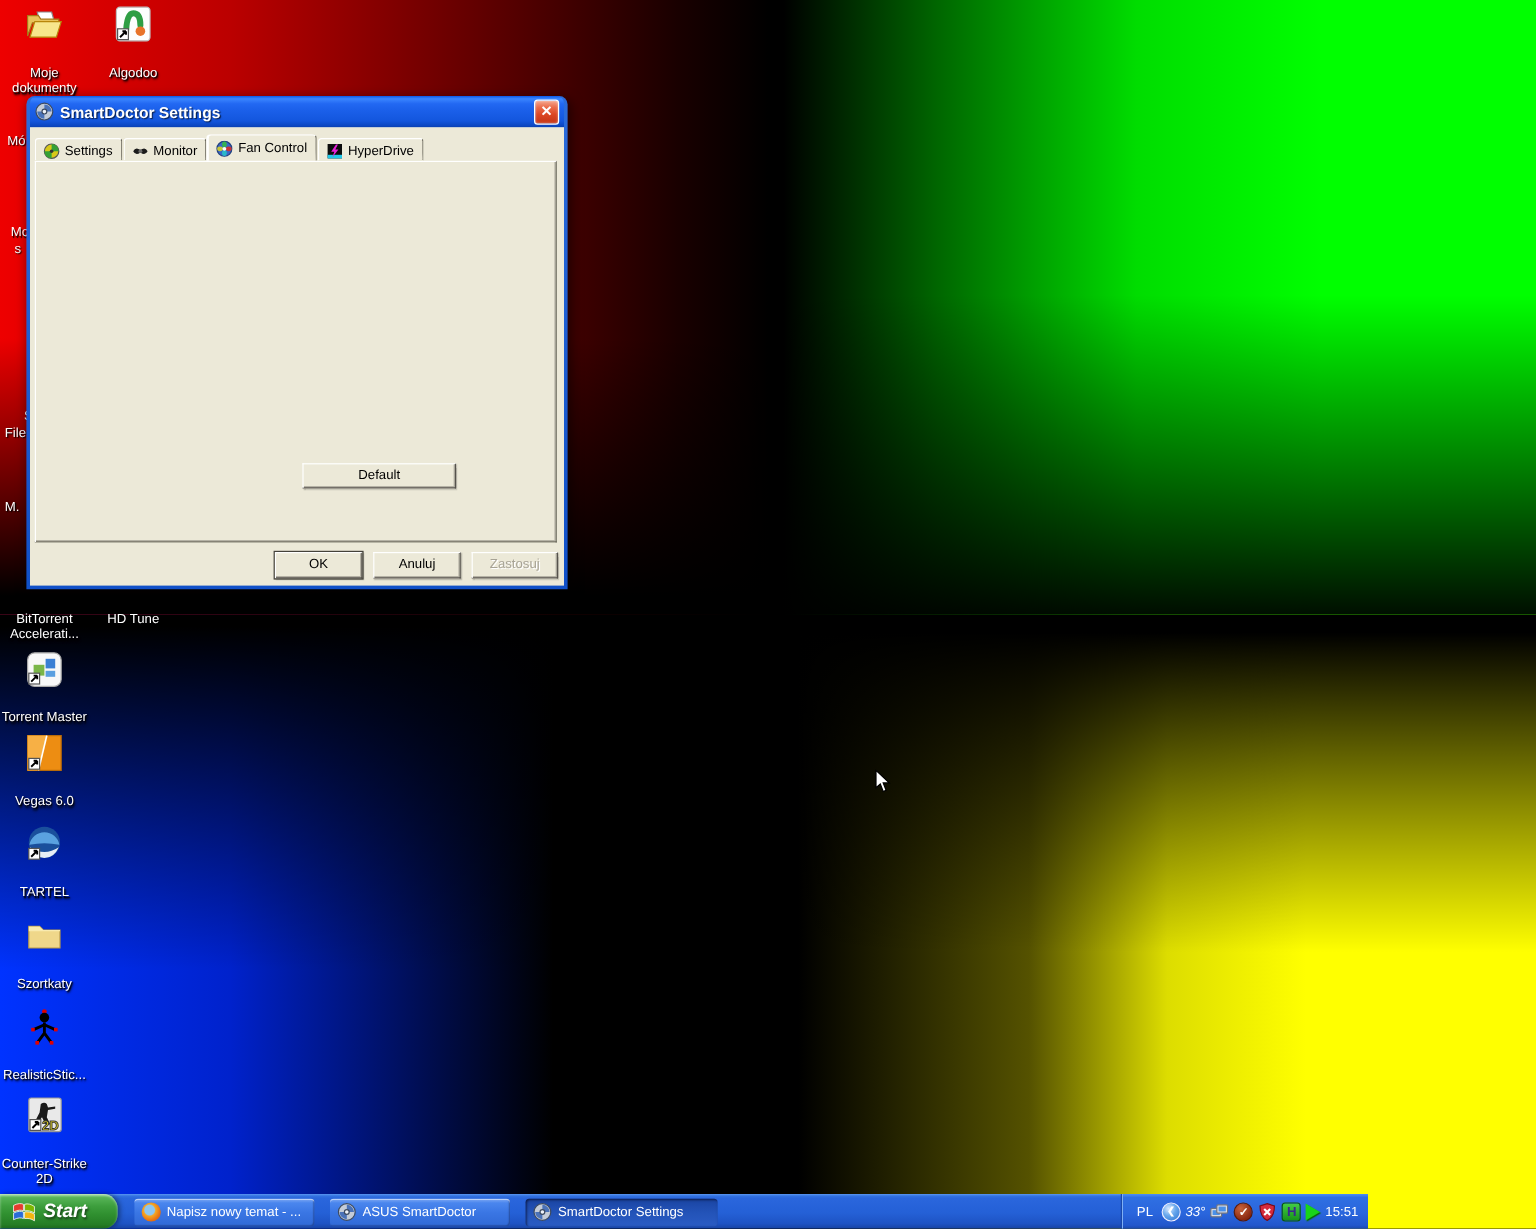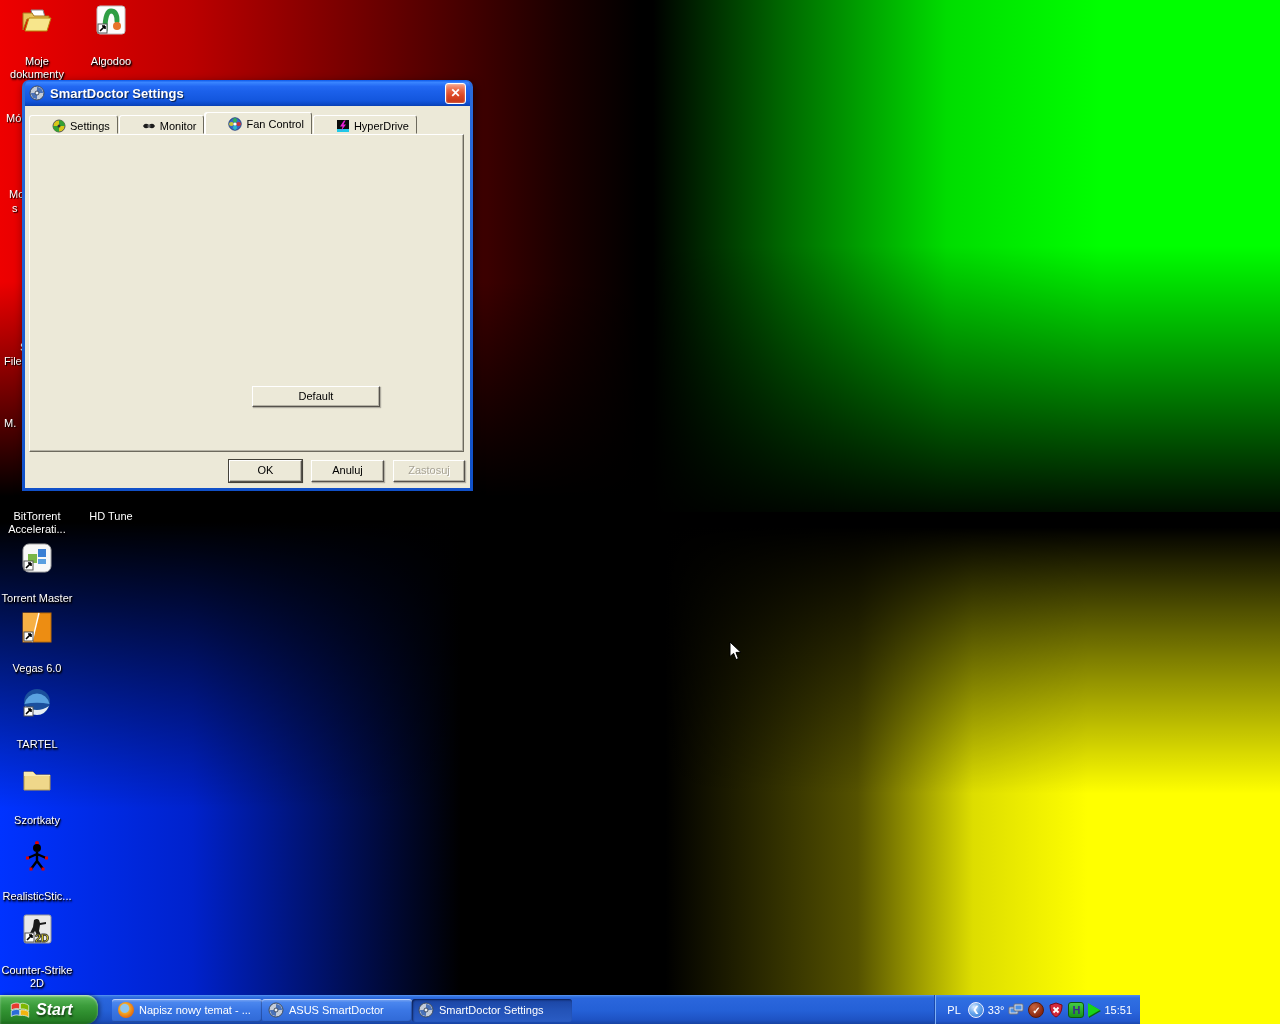--- a/index.html
+++ b/index.html
@@ -68,21 +68,21 @@
     width:21px; height:21px; border-radius:3px; border:1px solid #fff;
     background:linear-gradient(180deg,#f5a58c 0%,#ea6a48 30%,#dc4724 60%,#c43415 100%);
     color:#fff; font-weight:bold; font-size:12px; line-height:19px; text-align:center;
     box-shadow:inset 0 0 2px rgba(255,255,255,.6);
   }
   .client{ position:relative; height:382px; background:#ece9d8; }
 
   
   .tabs{ position:absolute; left:4px; top:9px; display:flex; z-index:3; }
   .tab{
-    height:19px; padding:2px 7px 0 22px; margin-right:1px; display:flex; align-items:center;
+    height:19px; padding:2px 7px 0 6px; margin-right:1px; display:flex; align-items:center;
     background:#ece9d8; font-size:11px; color:#000;
     border:1px solid; border-color:#fff #6d6a5e #ece9d8 #fff;
     border-radius:3px 3px 0 0;
   }
   .tab.active{ height:22px; margin-top:-3px; padding-top:0; z-index:4;
     border-bottom:none; box-shadow:-1px 0 0 #fff; }
   .tab .ticon{ width:14px; height:14px; margin-right:4px; }
   .tabpage{
     position:absolute; left:4px; top:28px; width:435px; height:318px;
     border:1px solid; border-color:#fff #6d6a5e #6d6a5e #fff;
@@ -139,21 +139,21 @@
   }
   .start-btn{
     width:98px; height:29px; border-radius:0 12px 12px 0;
     background:linear-gradient(180deg,#8cd08c 0%,#57b457 10%,#3d9e3d 35%,#2f8f2f 60%,#257d25 88%,#1c681c 100%);
     display:flex; align-items:center; padding-left:9px;
     box-shadow:inset 0 1px 2px rgba(255,255,255,.5), 2px 0 4px rgba(0,0,0,.4);
   }
   .start-btn .stext{ color:#fff; font-size:16px; font-weight:bold; font-style:italic;
     margin-left:5px; text-shadow:1px 2px 2px rgba(0,0,0,.55); }
   .taskbtn{
-    height:23px; width:150px; margin-left:0; margin-top:1px; border-radius:3px;
+    height:23px; width:150px; margin-left:13px; margin-top:1px; border-radius:3px;
     display:flex; align-items:center; padding:0 6px; overflow:hidden;
     background:linear-gradient(180deg,#7fa8f2 0%,#4a86ee 15%,#3a76e4 50%,#3069d6 100%);
     box-shadow:inset 0 1px 0 rgba(255,255,255,.5), inset -1px -1px 1px rgba(0,0,30,.3);
     color:#fff; font-size:11px; white-space:nowrap;
   }
   .taskbtn.first{ margin-left:14px; }
   .taskbtn.active{
     background:linear-gradient(180deg,#1a44a2 0%,#2353b8 50%,#2a5cc4 100%);
     box-shadow:inset 1px 1px 2px rgba(0,0,20,.6);
     width:160px;
@@ -166,21 +166,21 @@
     padding:0 8px 0 8px;
     background:linear-gradient(180deg,#4c8ef4 0%,#2f6fe2 10%,#2a66dd 55%,#2257cc 90%,#1b48ab 100%);
     box-shadow:-1px 0 0 #7fb0f5, -2px 0 0 #1b48ab;
   }
   .tray-lang{ color:#fff; font-size:11px; padding:1px 3px; }
   .tray-chevron{
     width:16px; height:16px; border-radius:50%;
     background:radial-gradient(circle at 35% 30%, #d8e9ff, #66a6ec 45%, #2a70d0);
     border:1px solid #eef; color:#fff; font-size:8px; line-height:14px; text-align:center; font-weight:bold;
   }
-  .tray-temp{ color:#fff; font-size:11px; }
+  .tray-temp{ color:#fff; font-size:11px;font-style:italic; }
   .tray-ico{ width:16px; height:16px; position:relative; }
   .ico-check{ border-radius:50%; background:radial-gradient(circle at 35% 30%, #c8643c, #8a2810 70%);
     color:#fff; font-size:10px; line-height:15px; text-align:center; font-weight:bold;
     border:1px solid #5a1a08; }
   .ico-h{ border-radius:3px; background:linear-gradient(180deg,#44cc44,#17931a);
     border:1px solid #0a5a0a; color:#3a2a8a; font-weight:bold; font-size:11px;
     line-height:14px; text-align:center; }
   .ico-play{ width:0; height:0; border-top:7px solid transparent; border-bottom:7px solid transparent;
     border-left:12px solid #19d419; filter:drop-shadow(1px 1px 0 #0a6a0a); }
   .tray-clock{ color:#fff; font-size:11px; margin-left:0; }

